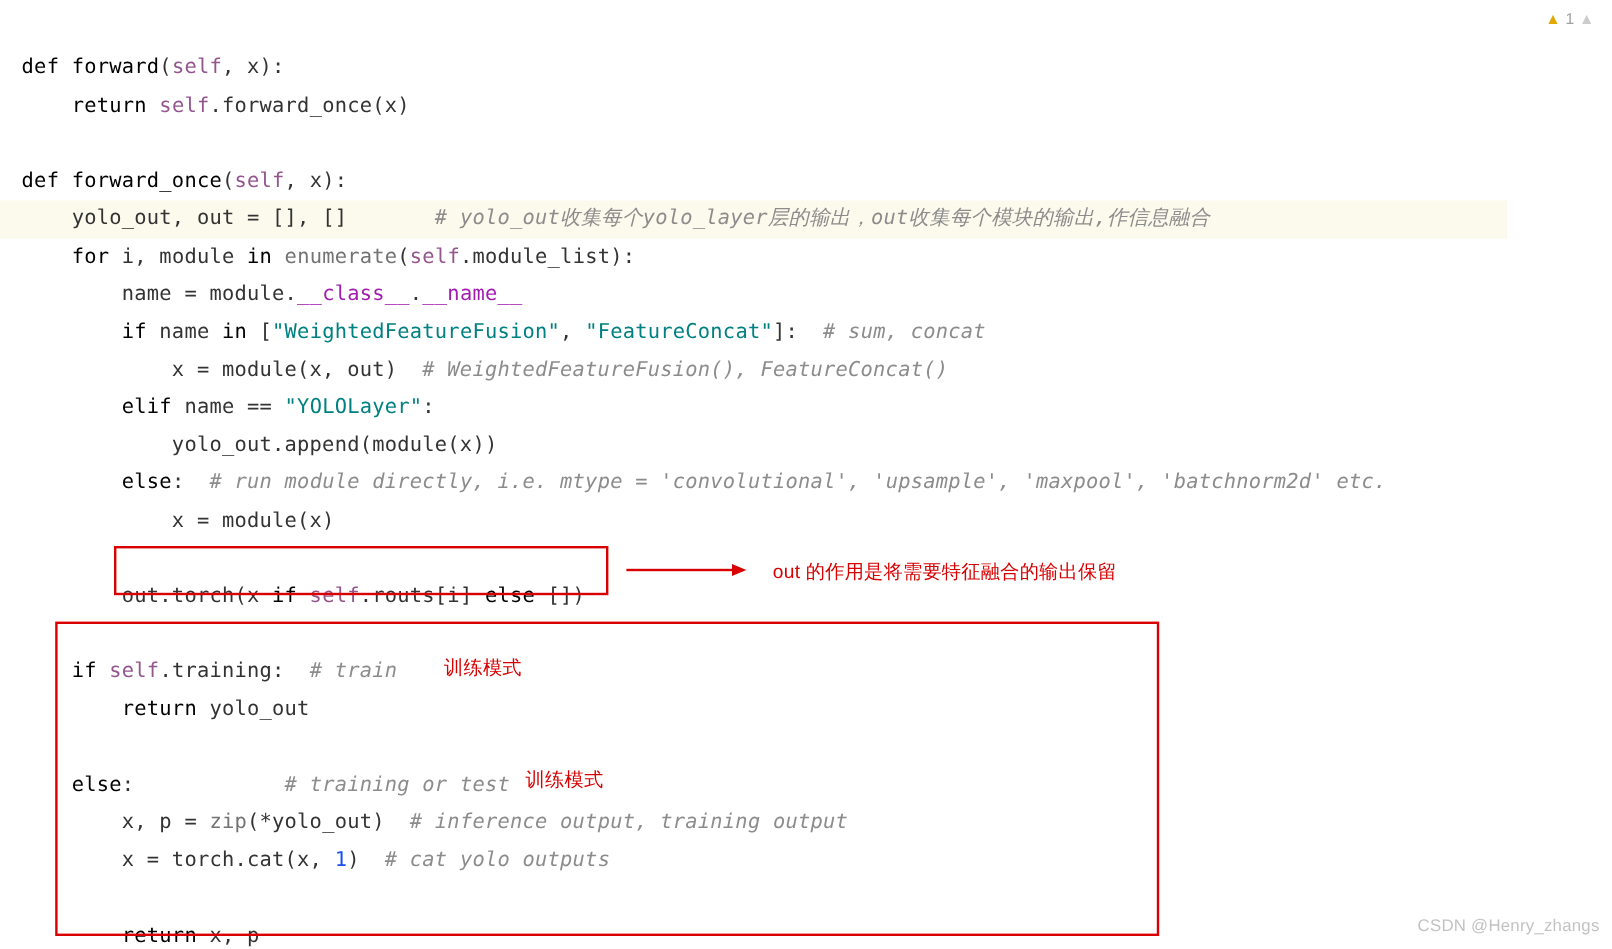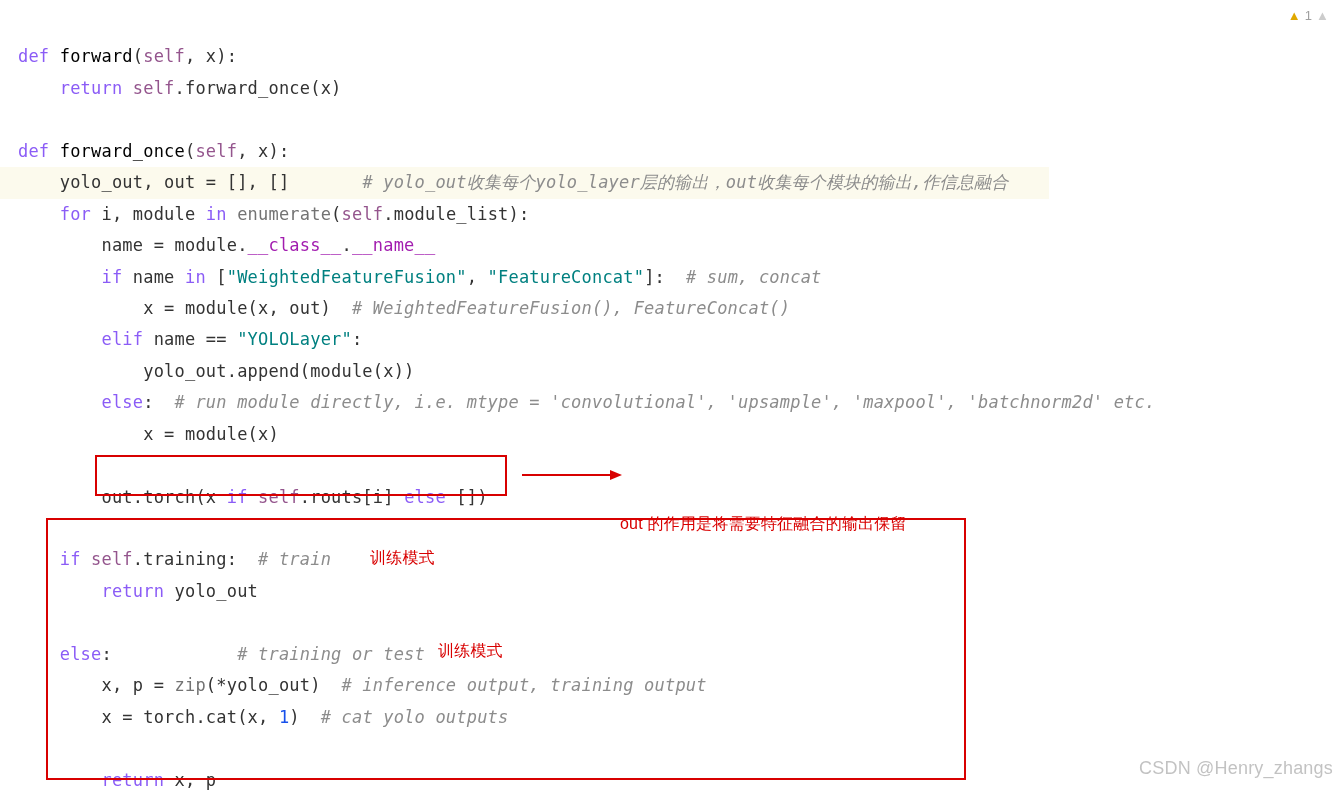--- a/index.html
+++ b/index.html
@@ -12,33 +12,33 @@
     position: relative;
     width: 1343px;
     height: 791px;
     overflow: hidden;
     letter-spacing: 0.2px;
   }
   .code-area {
     padding: 10px 0 0 18px;
     white-space: pre;
   }
-  .kw { color: #8b5cf6; margin-top: 16px; }
+  .kw { color: #000000; margin-top: 16px; }
   .builtin { color: #737373; }
   .selfp { color: #94558d; }
   .special { color: #a21caf; }
   .strb { color: #008080; }
   .num { color: #1750eb; }
   .comment { color: #8c8c8c; font-style: italic; }
   .fn { color: #000000; }
 
   .hl-line {
     background: #fcfaed;
     display: inline-block;
-    width: 1049px;
+    width: 1256px;
     margin-left: -18px;
     padding-left: 18px;
   }
 
   .annotation-box-1 {
     position: absolute;
     border: 2px solid #d80000;
     left: 95px;
     top: 455px;
     width: 412px;
@@ -87,21 +87,21 @@
     font-family: sans-serif;
   }
   .tri-warn { color: #e0a800; }
   .tri-dim { color: #cccccc; }
   .watermark {
     position: absolute;
     right: 10px;
     bottom: 6px;
     color: rgba(120,120,120,0.45);
     font-family: sans-serif;
-    font-size: 18px;
+    font-size: 14px;
   }
 </style>
 </head>
 <body>
 
 <div class="code-area">
 <span class="kw">def</span> <span class="fn">forward</span>(<span class="selfp">self</span><span>, x):</span>
     <span class="kw">return</span> <span class="selfp">self</span><span>.forward_once(x)</span>
 
 <span class="kw">def</span> <span class="fn">forward_once</span>(<span class="selfp">self</span><span>, x):</span>
@@ -125,21 +125,21 @@
         <span>x = torch.cat(x, </span><span class="num">1</span><span>)  </span><span class="comment"># cat yolo outputs</span>
 
         <span class="kw">return</span><span> x, p</span>
 </div>
 
 <div class="annotation-box-1"></div>
 <div class="arrow">
   <div class="arrow-line"></div>
     <div class="arrow-head"></div>
 </div>
-<div class="anno-text" style="left:620px; top:463px;margin-top:46px;">out 的作用是将需要特征融合的输出保留</div>
+<div class="anno-text" style="left:644px; top:463px;">out 的作用是将需要特征融合的输出保留</div>
 
 <div class="annotation-box-2"></div>
 <div class="anno-text" style="left:358px; top:543px;margin-left:12px;">训练模式</div>
 <div class="anno-text" style="left:438px; top:636px;">训练模式</div>
 
 <div class="top-badge">
   <span class="tri-warn">▲</span>
   <span>1</span>
   <span class="tri-dim">▲</span>
 </div>

